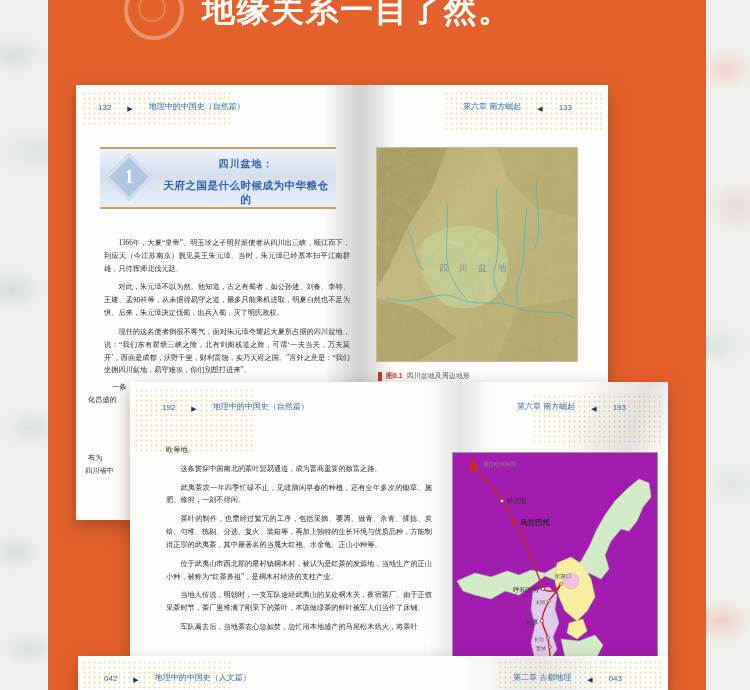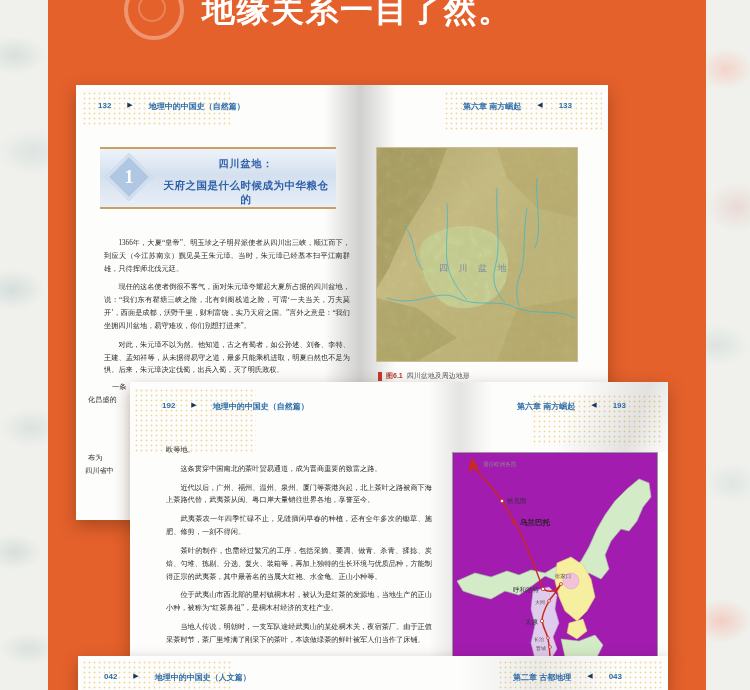--- a/index.html
+++ b/index.html
@@ -39,22 +39,22 @@
   #sheet2{left:130px;top:382px;width:538px;height:276px;z-index:3}
   #sheet3{left:78px;top:656px;width:590px;height:40px;z-index:4}
 
   .dots{position:absolute;opacity:.8;
     background-image:radial-gradient(circle,#EFCF92 0.9px,rgba(0,0,0,0) 1.1px);
     background-size:5px 5px}
 
   .gutter{position:absolute;top:0;bottom:0;pointer-events:none;
     background:linear-gradient(90deg,rgba(0,0,0,0) 0%,rgba(90,90,90,.28) 50%,rgba(255,255,255,0) 100%)}
 
-  .hdr{position:absolute;display:flex;align-items:flex-start;gap:16px;
-    color:#2E6DA8;font-weight:bold;font-size:8px;white-space:nowrap}
+  .hdr{position:absolute;display:flex;align-items:flex-end;gap:16px;
+    color:#2E6DA8;font-weight:normal;font-size:8px;white-space:nowrap}
   .hdr .arr{color:#17365D;font-size:7px;line-height:1}
 
   
   #section-box{position:absolute;left:24px;top:62px;width:236px;height:58px;
     border-top:2px solid #C9A063;border-bottom:2px solid #C9A063;
     background:linear-gradient(180deg,#EEF3F9 0%,#D4E0EF 45%,#E8EFF7 100%)}
   #section-diamond{position:absolute;left:12px;top:11px;width:34px;height:34px;
     transform:rotate(45deg);background:#AFC7E2;border:3px solid #D3DFEF;box-sizing:border-box}
   #section-diamond span{position:absolute;left:0;top:0;width:28px;height:28px;
     transform:rotate(-45deg);display:flex;align-items:center;justify-content:center;
@@ -116,22 +116,22 @@
       <span>1</span>
     </div>
     <div class="section-titles">
       <div class="t1">四川盆地：</div>
       <div class="t2">天府之国是什么时候成为中华粮仓的</div>
     </div>
   </div>
 
   <div class="bodytext" style="left:22px;top:146px;width:258px;height:148px">
     <p>1366年，大夏“皇帝”、明玉珍之子明昇派使者从四川出三峡，顺江而下，到应天（今江苏南京）觐见吴王朱元璋。当时，朱元璋已经基本扫平江南群雄，只待挥师北伐元廷。</p>
+    <p>对此，朱元璋不以为然。他知道，古之有蜀者，如公孙述、刘备、李特、王建、孟知祥等，从未据得易守之道，最多只能乘机进取，明夏自然也不足为惧。后来，朱元璋决定伐蜀，出兵入蜀，灭了明氏政权。</p>
     <p>现任的这名使者倒很不客气，面对朱元璋夸耀起大夏所占据的四川盆地，说：“我们东有瞿塘三峡之险，北有剑阁栈道之险，可谓‘一夫当关，万夫莫开’，西面是成都，沃野千里，财利富饶，实乃天府之国。”言外之意是：“我们坐拥四川盆地，易守难攻，你们别想打进来”。</p>
-    <p>对此，朱元璋不以为然。他知道，古之有蜀者，如公孙述、刘备、李特、王建、孟知祥等，从未据得易守之道，最多只能乘机进取，明夏自然也不足为惧。后来，朱元璋决定伐蜀，出兵入蜀，灭了明氏政权。</p>
   </div>
   <span class="frag" style="left:36px;top:297px">一条</span>
   <span class="frag" style="left:12px;top:310px">化昌盛的</span>
   <span class="frag" style="left:12px;top:368px">布为</span>
   <span class="frag" style="left:9px;top:381px">四川省中</span>
 
   <div id="map1">
     <svg width="200" height="213" viewBox="0 0 200 213">
       <defs>
         <linearGradient id="tg" x1="0" y1="0" x2="1" y2="1">
@@ -189,21 +189,20 @@
   </div>
   <div class="hdr" style="right:42px;top:19px">
     <span>第六章  南方崛起</span>
     <span class="arr">◀</span>
     <span>193</span>
   </div>
 
   <div class="bodytext" style="left:30px;top:56px;width:278px;height:216px">
     <p class="noindent">欧等地。</p>
     <p>这条贯穿中国南北的茶叶贸易通道，成为晋商重要的致富之路。</p>
-    <p>近代以后，广州、福州、温州、泉州、厦门等茶港兴起，北上茶叶之路被商下海上茶路代替，武夷茶从闽、粤口岸大量销往世界各地，享誉至今。</p>
     <p>武夷茶农一年四季忙碌不止，见缝插闲早春的种植，还有全年多次的锄草、施肥、修剪，一刻不得闲。</p>
     <p>茶叶的制作，也需经过繁冗的工序，包括采摘、萎凋、做青、杀青、揉捻、炭焙、匀堆、拣剔、分选、复火、装箱等，再加上独特的生长环境与优质品种，方能制得正宗的武夷茶，其中最著名的当属大红袍、水金龟、正山小种等。</p>
     <p>位于武夷山市西北部的星村镇桐木村，被认为是红茶的发源地，当地生产的正山小种，被称为“红茶鼻祖”，是桐木村经济的支柱产业。</p>
     <p>当地人传说，明朝时，一支军队途经武夷山的某处桐木关，夜宿茶厂。由于正值采茶时节，茶厂里堆满了刚采下的茶叶，本该做绿茶的鲜叶被军人们当作了床铺。</p>
     <p>军队离去后，当地茶农心急如焚，急忙用本地盛产的马尾松木烘火，将茶叶</p>
   </div>
 
   <div id="map2">
     <svg width="204" height="204" viewBox="0 0 204 204">
       <path d="M 4 128 L 22 120 L 38 124 L 54 118 L 66 122 L 78 117 L 92 120 L 104 113 L 118 117 L 128 108 L 136 94 L 144 76 L 152 62 L 162 48 L 174 36 L 186 26 L 196 30 L 198 44 L 190 54 L 184 68 L 176 78 L 168 76 L 158 88 L 152 102 L 156 116 L 148 126 L 136 120 L 124 126 L 112 120 L 102 127 L 92 123 L 80 132 L 66 142 L 52 138 L 38 146 L 22 142 L 10 138 Z" fill="#D4EBC8" stroke="#A3C8A0" stroke-width="0.7"></path>

